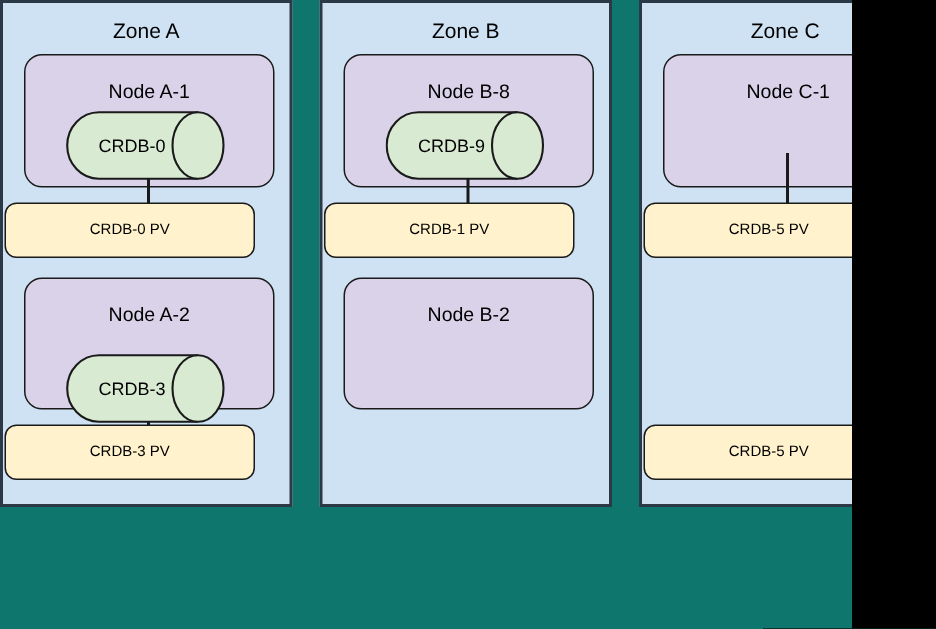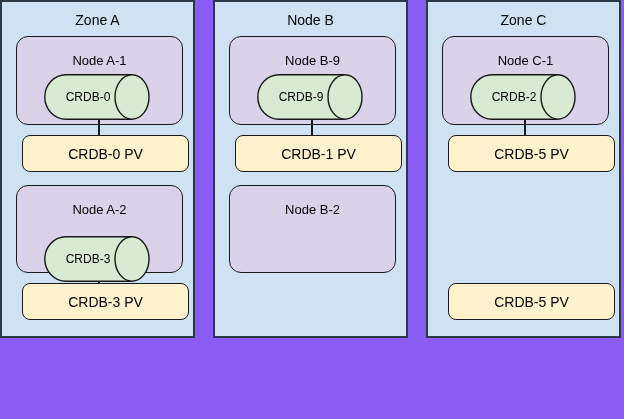--- a/index.html
+++ b/index.html
@@ -3,23 +3,23 @@
 <meta charset="utf-8">
 <style>
   * { margin: 0; padding: 0; box-sizing: border-box; }
   html, body { background: #000; }
   body {
     font-family: "Liberation Sans", "DejaVu Sans", sans-serif;
     color: #000;
   }
   #canvas {
     position: relative;
-    width: 624px;
+    width: 568px;
     height: 419px;
-    background: #8b5cf6;
+    background: #0f766e;
     overflow: hidden;
   }
   .zone {
     position: absolute;
     top: 0;
     width: 195px;
     height: 338px;
     background: #cfe2f3;
     border: 2px solid #2b3947;
   }
@@ -72,30 +72,30 @@
     position: absolute;
     inset: 0;
     padding-right: 18px;
     display: flex;
     align-items: center;
     justify-content: center;
     font-size: 12px;
   }
   .pv {
     position: absolute;
-    left: 20px;
+    left: 1px;
     width: 167px;
     height: 37px;
     background: #fff2cc;
     border: 1.4px solid #1a1a1a;
     border-radius: 8px;
     display: flex;
     align-items: center;
     justify-content: center;
-    font-size: 14px;
+    font-size: 10px;
     z-index: 3;
   }
   
   .node-1 { top: 34px; height: 89px; }
   .node-2 { top: 183px; height: 88px; }
   .cyl-1 { top: 72px; }
   .cyl-2 { top: 234px; }
   .conn-1 { top: 100px; height: 45px; }
   .conn-2 { top: 250px; height: 42px; }
   .pv-1 { top: 133px; }
@@ -137,24 +137,24 @@
         <ellipse class="cyl-cap" cx="88" cy="23" rx="17" ry="22.2"></ellipse>
       </svg>
       <span class="cyl-label">CRDB-3</span>
     </div>
     <div class="pv pv-2">
       <span>CRDB-3 PV</span>
     </div>
   </section>
 
   <section class="zone zone-b">
-    <div class="zone-title">Node B</div>
+    <div class="zone-title">Zone B</div>
 
     <div class="node node-1">
-      <div class="node-label">Node B-9</div>
+      <div class="node-label">Node B-8</div>
     </div>
     <div class="connector conn-1"></div>
     <div class="cyl cyl-1">
       <svg viewBox="0 0 106 46" width="106" height="46">
         <path class="cyl-body" d="M 88 0.8 H 22 A 21.2 22.2 0 0 0 22 45.2 H 88"></path>
         <ellipse class="cyl-cap" cx="88" cy="23" rx="17" ry="22.2"></ellipse>
       </svg>
       <span class="cyl-label">CRDB-9</span>
     </div>
     <div class="pv pv-1">
@@ -166,27 +166,20 @@
     </div>
   </section>
 
   <section class="zone zone-c">
     <div class="zone-title">Zone C</div>
 
     <div class="node node-1">
       <div class="node-label">Node C-1</div>
     </div>
     <div class="connector conn-1"></div>
-    <div class="cyl cyl-1">
-      <svg viewBox="0 0 106 46" width="106" height="46">
-        <path class="cyl-body" d="M 88 0.8 H 22 A 21.2 22.2 0 0 0 22 45.2 H 88"></path>
-        <ellipse class="cyl-cap" cx="88" cy="23" rx="17" ry="22.2"></ellipse>
-      </svg>
-      <span class="cyl-label">CRDB-2</span>
-    </div>
     <div class="pv pv-1">
       <span>CRDB-5 PV</span>
     </div>
 
     <div class="pv pv-2">
       <span>CRDB-5 PV</span>
     </div>
   </section>
 
 </div>

